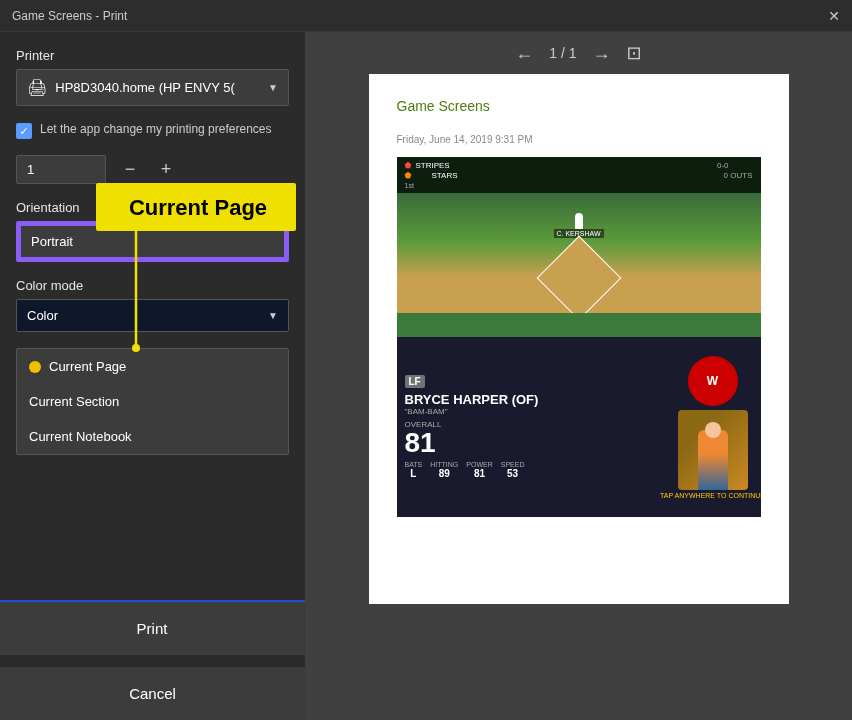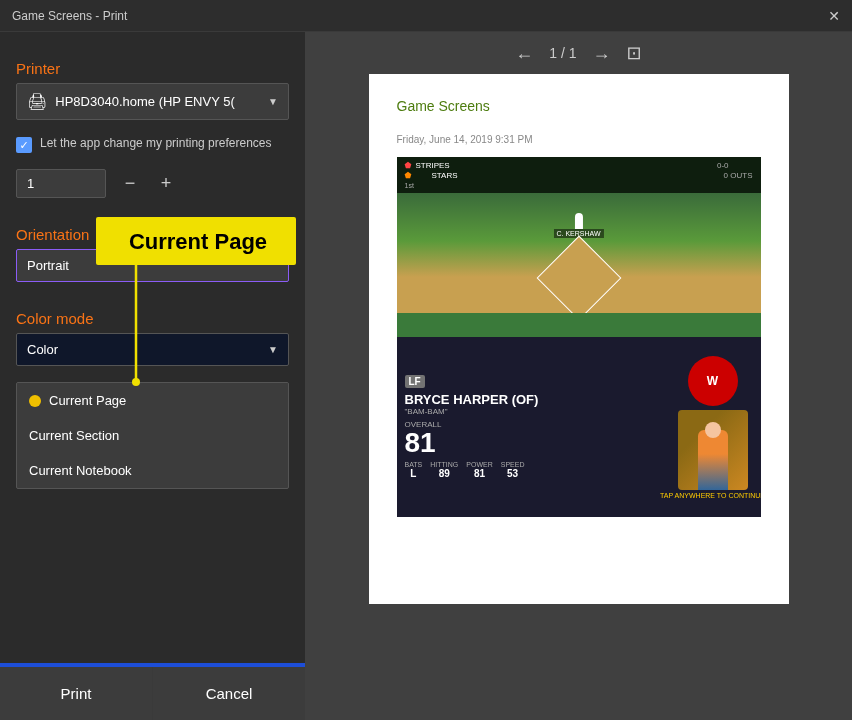--- a/index.html
+++ b/index.html
@@ -46,24 +46,23 @@
       width: 305px;
       background: #2b2b2b;
       padding: 16px;
       display: flex;
       flex-direction: column;
       gap: 16px;
       position: relative;
     }
 
     .section-label {
-      font-size: 15px;
-      color: #f97316;
+      font-size: 13px;
+      color: #e5e5e5;
       margin-bottom: 6px;
-      margin-top: 12px;
     }
 
     
     .printer-dropdown {
       background: #3c3c3c;
       border: 1px solid #555;
       border-radius: 2px;
       padding: 8px 10px;
       display: flex;
       align-items: center;
@@ -140,21 +139,21 @@
       width: 24px;
       height: 24px;
       display: flex;
       align-items: center;
       justify-content: center;
     }
 
     
     .select-dropdown {
       background: #3c3c3c;
-      border: 1px solid #8b5cf6;
+      border: 5px solid #8b5cf6;
       border-radius: 2px;
       padding: 8px 10px;
       display: flex;
       align-items: center;
       justify-content: space-between;
       cursor: pointer;
       width: 100%;
     }
     .select-value {
       font-size: 13px;
@@ -199,22 +198,23 @@
       flex-shrink: 0;
     }
 
     
     .bottom-bar {
       position: absolute;
       bottom: 0;
       left: 0;
       width: 305px;
       display: flex;
-      gap: 0;
-      border-top: 4px solid #1d4ed8;
+      gap: 12px;
+      border-top: 2px solid #1d4ed8;
+      flex-direction: column;
     }
     .btn-print {
       flex: 1;
       background: #3c3c3c;
       border: none;
       color: #fff;
       font-size: 15px;
       padding: 18px 0;
       cursor: pointer;
       border-right: 1px solid #3a3a3a;

